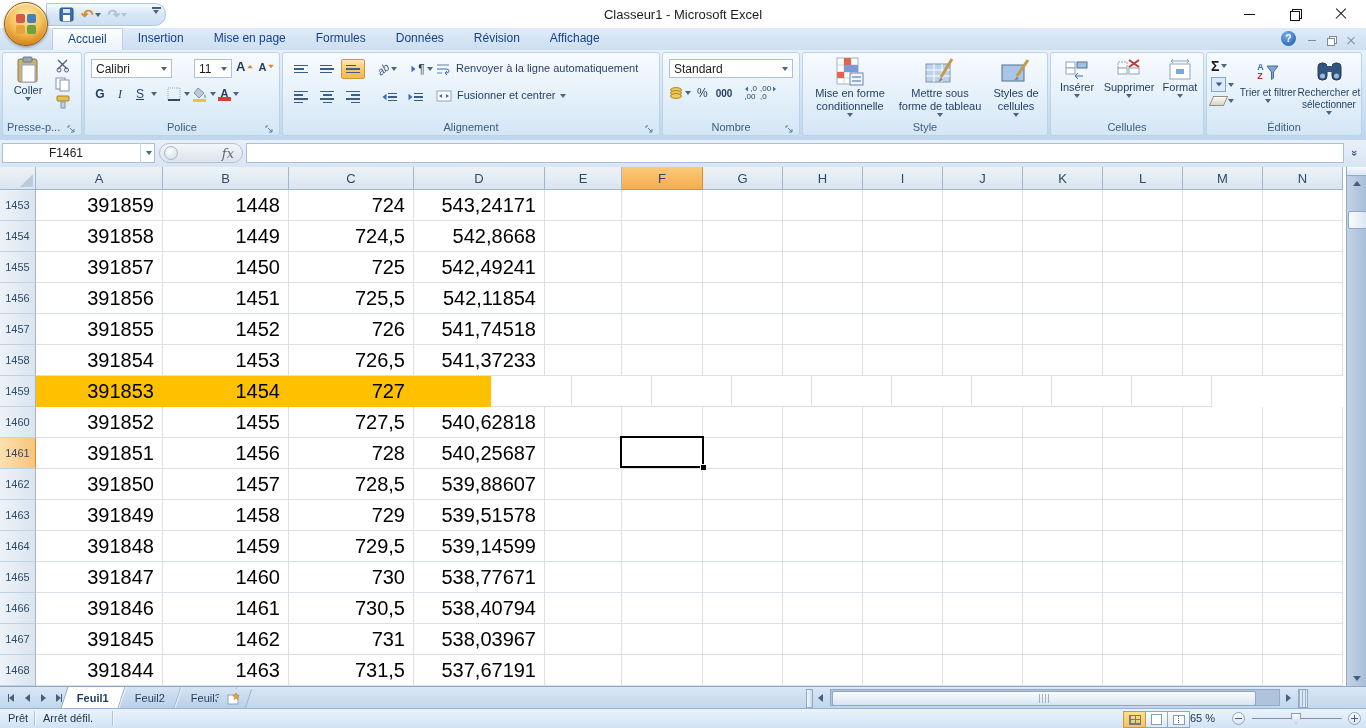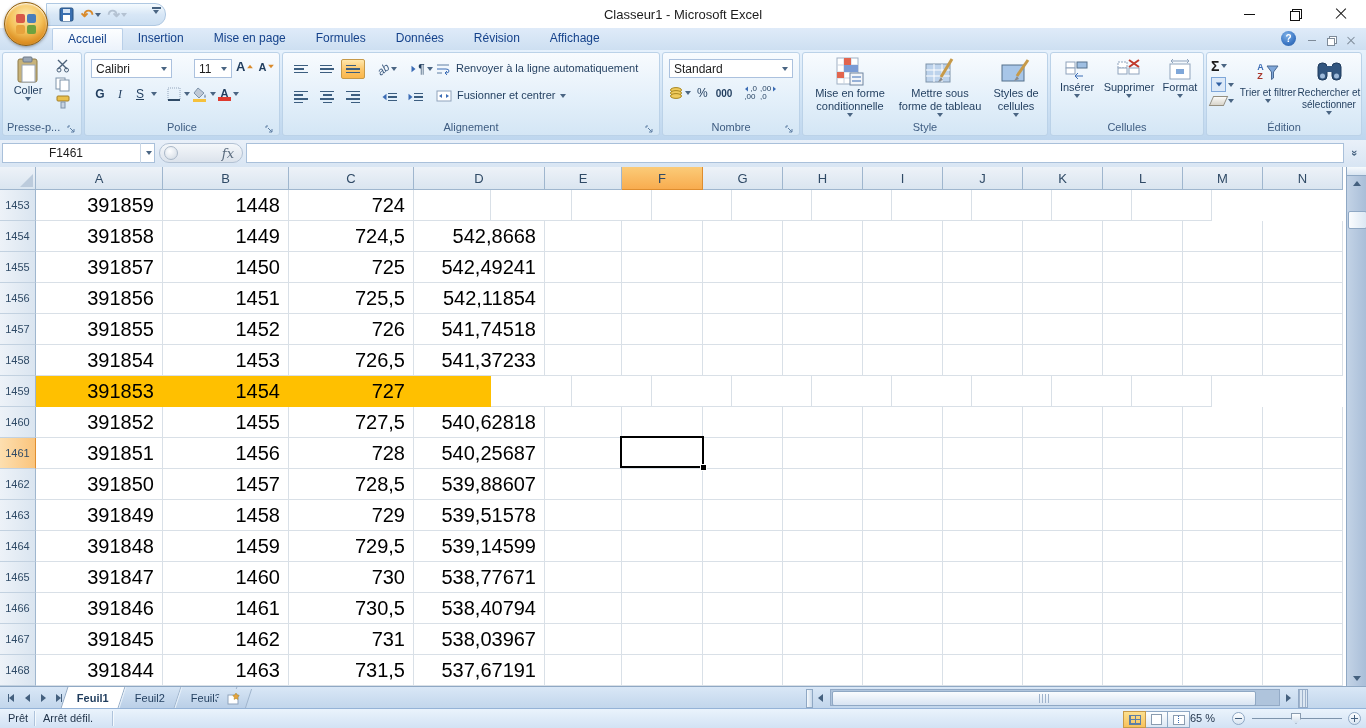--- a/index.html
+++ b/index.html
@@ -643,20 +643,21 @@
         <div class="ch" style="width: 80px;">L</div>
         <div class="ch" style="width: 80px;">M</div>
         <div class="ch" style="width: 80px;">N</div>
       </div>
     <div id="rows">
         <div class="grow">
           <div class="rh">1453</div>
           <div class="cell" style="width: 127px;">391859</div>
           <div class="cell" style="width: 126px;">1448</div>
           <div class="cell" style="width: 125px;">724</div>
+          <div class="cell" style="width: 131px;">543,24171</div>
           <div class="cell" style="width: 77px;"></div>
           <div class="cell" style="width: 81px;"></div>
           <div class="cell" style="width: 80px;"></div>
           <div class="cell" style="width: 80px;"></div>
           <div class="cell" style="width: 80px;"></div>
           <div class="cell" style="width: 80px;"></div>
           <div class="cell" style="width: 80px;"></div>
           <div class="cell" style="width: 80px;"></div>
           <div class="cell" style="width: 80px;"></div>
           <div class="cell" style="width: 80px;"></div>

